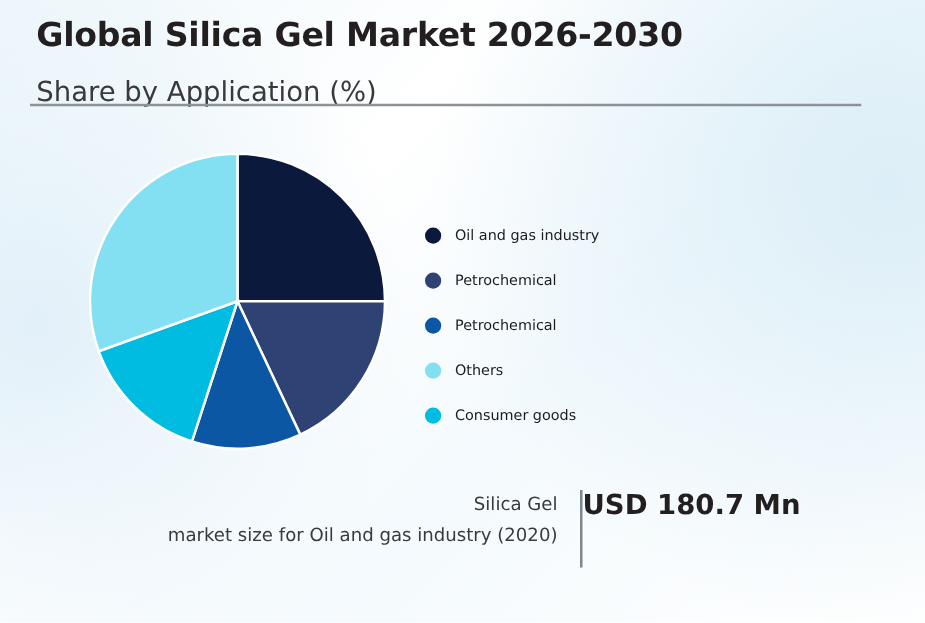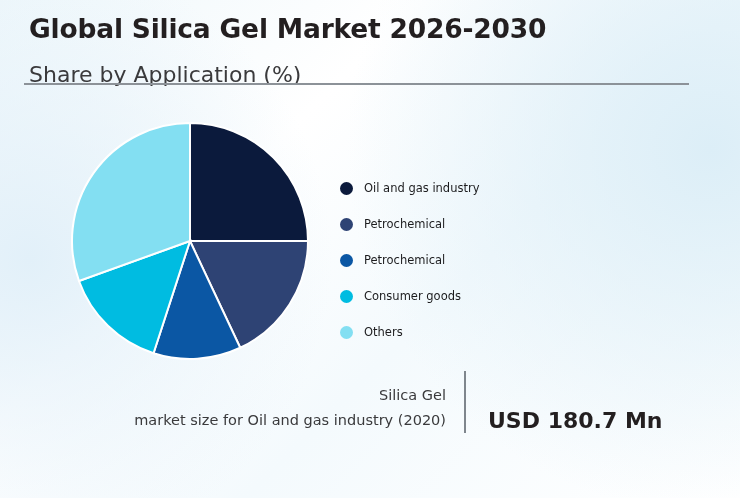--- a/index.html
+++ b/index.html
@@ -89,44 +89,43 @@
     font-size: 11.5px;
     font-weight: normal;
     color: #1c1c1e;
     white-space: nowrap;
   }
 
   
   .callout {
     position: absolute;
     left: 86px;
-    top: 371px;
+    top: 392px;
     width: 580px;
     display: flex;
-    align-items: flex-end;
+    align-items: flex-start;
   }
   .callout-left {
     width: 378px;
     text-align: right;
     padding-right: 18px;
     box-sizing: border-box;
     font-size: 14.5px;
     color: #3a3a3c;
     line-height: 1.72;
   }
   .callout-left .cl-line1 { display: block; }
   .callout-left .cl-line2 { display: block; }
   .callout-divider {
     width: 2px;
     height: 62px;
     background: #7f868d;
     flex: 0 0 auto;
   }
   .callout-right {
-    padding-left: 22px;
     font-size: 22px;
     font-weight: bold;
     color: #231f20;
     white-space: nowrap;
   }
 
   
   .source {
     position: absolute;
     right: 26px;
@@ -171,27 +170,27 @@
       <span class="legend-swatch" style="background: rgb(46, 67, 116);"></span>
       <span class="legend-label">Petrochemical</span>
     </div>
 
     <div class="legend-item">
       <span class="legend-swatch" style="background: rgb(11, 87, 164);"></span>
       <span class="legend-label">Petrochemical</span>
     </div>
 
     <div class="legend-item">
+      <span class="legend-swatch" style="background: rgb(131, 223, 242);"></span>
+      <span class="legend-label">Others</span>
+    </div>
+
+    <div class="legend-item">
       <span class="legend-swatch" style="background: rgb(0, 188, 225);"></span>
       <span class="legend-label">Consumer goods</span>
-    </div>
-
-    <div class="legend-item">
-      <span class="legend-swatch" style="background: rgb(131, 223, 242);"></span>
-      <span class="legend-label">Others</span>
     </div>
 
   </div>
 
   <div class="callout">
     <div class="callout-left">
       <span class="cl-line1">Silica Gel</span>
       <span class="cl-line2">market size for Oil and gas industry (2020)</span>
     </div>
     <div class="callout-divider"></div>

